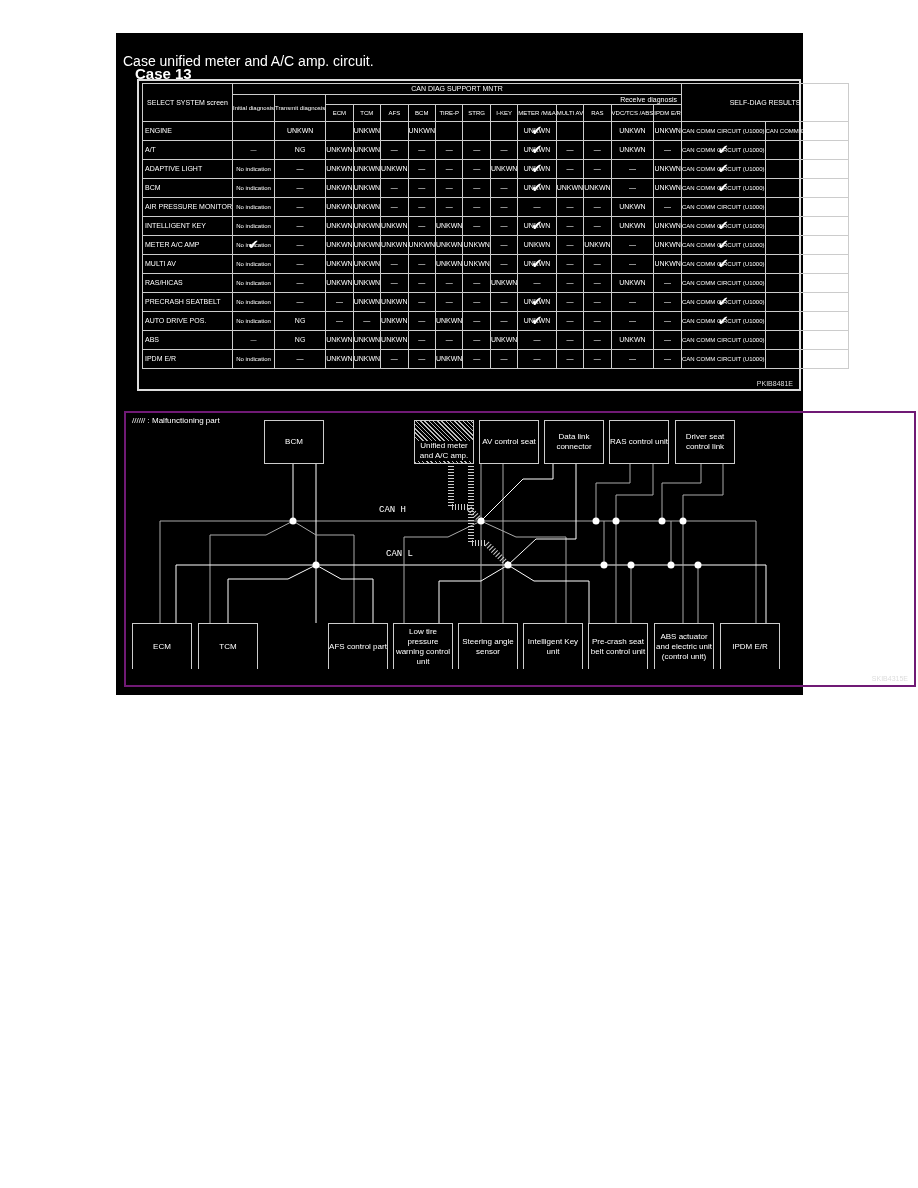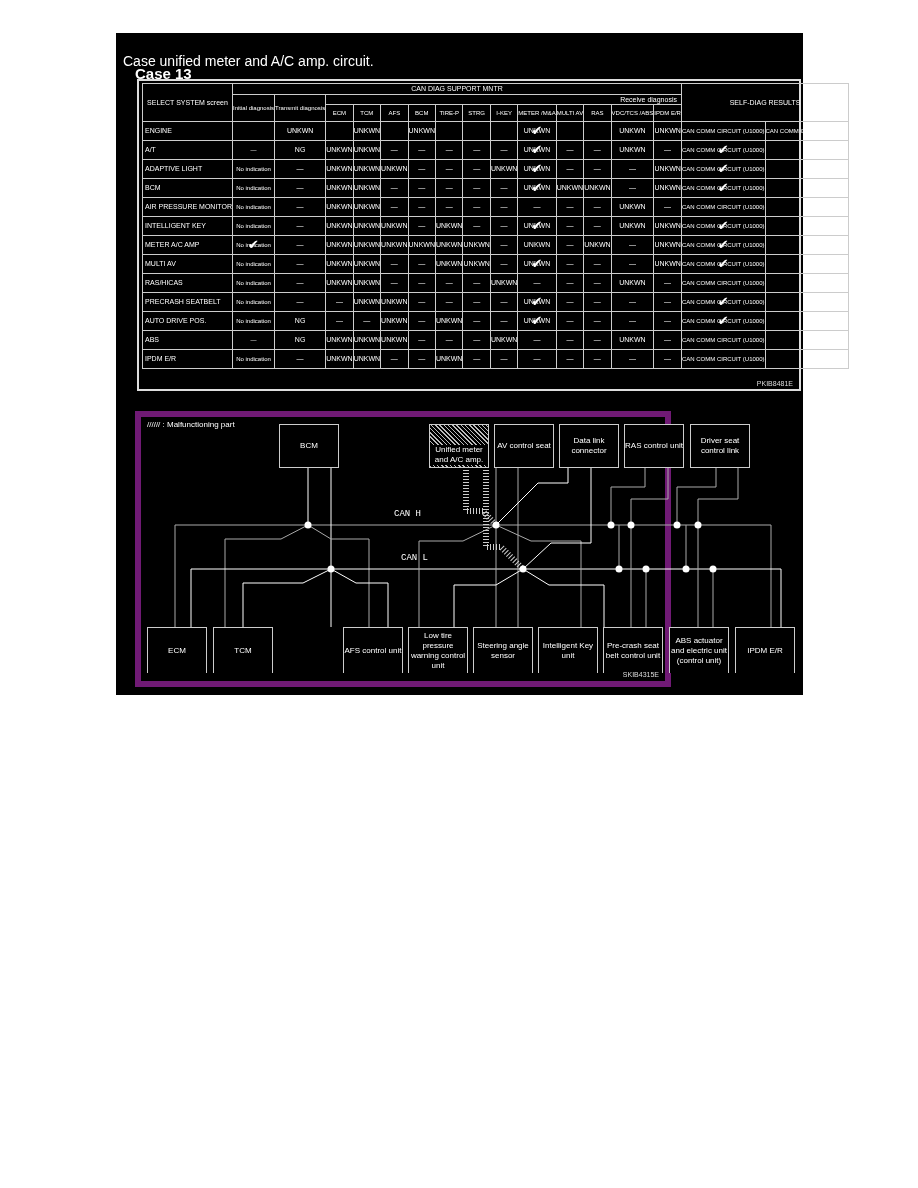--- a/index.html
+++ b/index.html
@@ -13,21 +13,21 @@
   table.diag { position:absolute; left:3px; top:2px; border-collapse:collapse; color:#fff; font-size:7px; table-layout:fixed; }
   table.diag td, table.diag th { border:1px solid #ccc; padding:0; text-align:center; vertical-align:middle; font-weight:normal; overflow:hidden; white-space:nowrap; line-height:8px; }
   table.diag td.sys { text-align:left; padding-left:2px; font-size:7px; }
   table.diag tr.row td { height:18px; }
   .chk { position:relative; }
   .chk::after { content:"\2714"; position:absolute; left:50%; top:50%; transform:translate(-50%,-55%); font-size:13px; color:#fff; }
   .small2 { font-size:6px; line-height:7px; white-space:normal; }
   .code1 { position:absolute; right:6px; bottom:2px; color:#ddd; font-size:7px; }
 
   
-  .dia-frame { position:absolute; left:19px; top:378px; width:536px; height:276px; border:6px solid #701a75; box-sizing:border-box; }
+  .dia-frame { position:absolute; left:8px; top:378px; width:792px; height:276px; border:2px solid #701a75; box-sizing:border-box; }
   .legend { position:absolute; left:6px; top:3px; color:#fff; font-size:8px; }
   .box { position:absolute; border:1px solid #ccc; color:#fff; font-size:8px; text-align:center; display:flex; align-items:center; justify-content:center; line-height:10px; background:#000; box-sizing:border-box; }
   .box.bottom { border-bottom:none; }
   .hatched { background: repeating-linear-gradient(45deg, #bbb 0 1px, #000 1px 3px); }
   .hatched span { background:#000; padding:0 1px;margin-top:17px; }
   .bus-label { position:absolute; color:#fff; font-size:9px;font-family:Liberation Mono, monospace; }
   svg.wires { position:absolute; left:0; top:0; }
   .code2 { position:absolute; right:6px; bottom:3px; color:#ddd; font-size:7px; }
 </style>
 </head>
@@ -406,21 +406,21 @@
     <div class="box hatched" style="left:288px;top:7px;width:60px;height:44px">
         <span>Unified meter and A/C amp.</span>
       </div>
     <div class="box" style="left:353px;top:7px;width:60px;height:44px">AV control seat</div>
     <div class="box" style="left:418px;top:7px;width:60px;height:44px">Data link connector</div>
     <div class="box" style="left:483px;top:7px;width:60px;height:44px">RAS control unit</div>
     <div class="box" style="left:549px;top:7px;width:60px;height:44px">Driver seat control link</div>
 
     <div class="box bottom" style="left:6px;top:210px;width:60px;height:46px">ECM</div>
     <div class="box bottom" style="left:72px;top:210px;width:60px;height:46px">TCM</div>
-    <div class="box bottom" style="left:202px;top:210px;width:60px;height:46px">AFS control unit</div>
+    <div class="box bottom" style="left:202px;top:210px;width:60px;height:46px">AFS control part</div>
     <div class="box bottom" style="left:267px;top:210px;width:60px;height:46px">Low tire pressure warning control unit</div>
     <div class="box bottom" style="left:332px;top:210px;width:60px;height:46px">Steering angle sensor</div>
     <div class="box bottom" style="left:397px;top:210px;width:60px;height:46px">Intelligent Key unit</div>
     <div class="box bottom" style="left:462px;top:210px;width:60px;height:46px">Pre-crash seat belt control unit</div>
     <div class="box bottom" style="left:528px;top:210px;width:60px;height:46px">ABS actuator and electric unit (control unit)</div>
     <div class="box bottom" style="left:594px;top:210px;width:60px;height:46px">IPDM E/R</div>
 
     <div class="code2">SKIB4315E</div>
   </div>
 </div>

